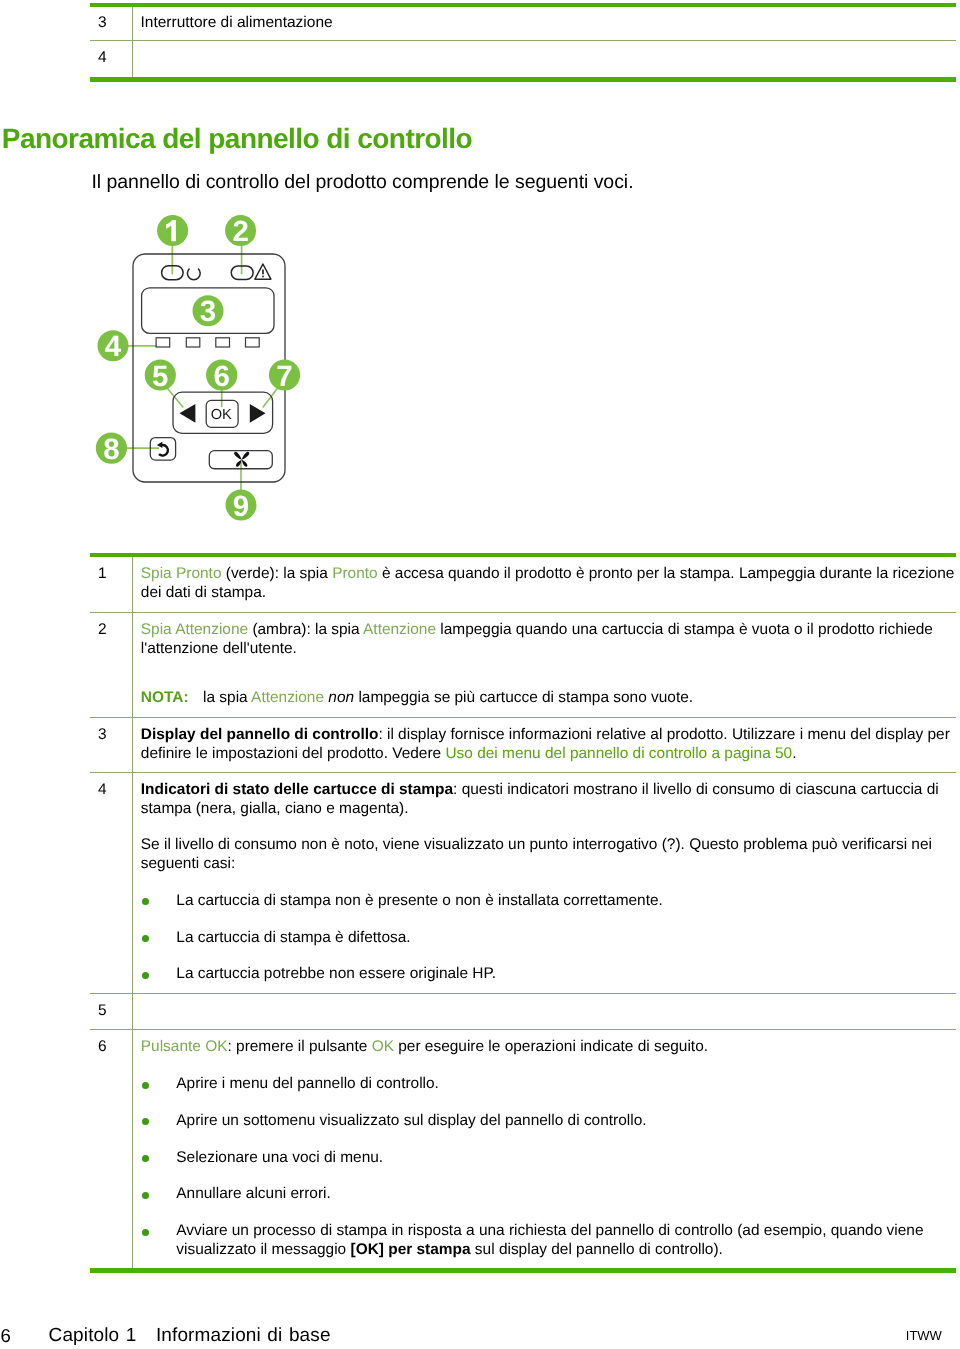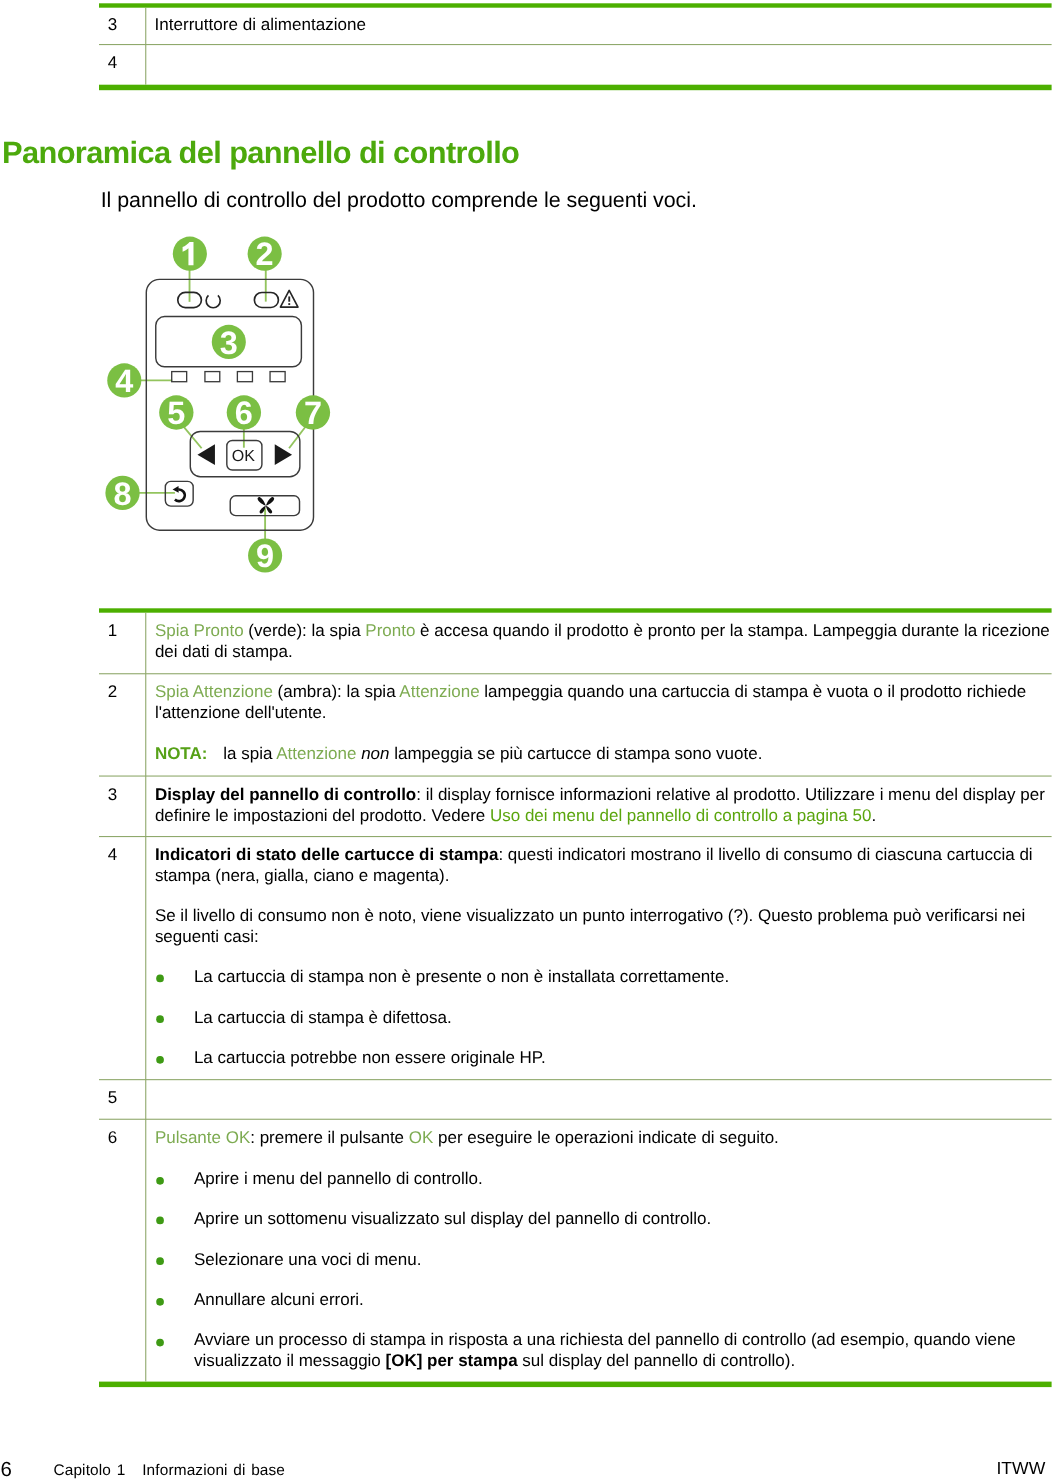--- a/index.html
+++ b/index.html
@@ -21,21 +21,21 @@
   
   #ttbl .tnum,#ttbl .tcell{font-size:15.5px;line-height:19px;}
   #ttbl .tcell{padding-left:9.5px;}
 
   
   #mtbl .tnum,#mtbl .tcell{font-size:15.45px;line-height:18.85px;}
   #mtbl .tcell{padding-left:9.8px;}
   .rw{padding:8.0px 0 8.7px 0;}
   .pp{margin:0;}
   .pp.sp{margin-top:17.2px;}
-  .note{margin-top:19px;}
+  .note{margin-top:31px;}
   .notegap{display:inline-block;width:14.5px;}
 
   .bul{display:flex;margin-top:17.9px;}
   .bul .dot{width:35.5px;flex:0 0 35.5px;text-align:left;padding-left:1.4px;box-sizing:border-box;
             line-height:18.85px;}
   .bul .dot i{display:inline-block;width:6.9px;height:7.1px;border-radius:50%;background:#3e9a14;
               vertical-align:baseline;position:relative;top:0.6px;}
   .bul .btxt{flex:1 1 auto;font-size:15.45px;line-height:18.85px;}
 
   
@@ -47,22 +47,22 @@
   .arw{position:relative;top:2.1px;margin:0 1.3px 0 3.5px;}
 
   h1.heading{position:absolute;left:1.8px;top:122.7px;margin:0;font-size:28px;font-weight:bold;
              color:#4ca90c;letter-spacing:-0.55px;line-height:32px;}
   p.intro{position:absolute;left:91.5px;top:171px;margin:0;font-size:19.5px;line-height:23px;
           letter-spacing:-0.05px;}
 
   .fig{position:absolute;left:90px;top:200px;}
 
   .fnum{position:absolute;left:0.4px;top:1325px;font-size:18.6px;line-height:22px;}
-  .fchap{position:absolute;left:48.6px;top:1325px;font-size:14px;line-height:22px;white-space:pre;word-spacing:1.1px;letter-spacing:0.12px;text-align:right;}
-  .fitww{position:absolute;left:905.8px;top:1325px;font-size:16px;line-height:22px;}
+  .fchap{position:absolute;left:48.6px;top:1325px;font-size:19px;line-height:22px;white-space:pre;word-spacing:1.1px;letter-spacing:0.12px;text-align:right;}
+  .fitww{position:absolute;left:905.8px;top:1325px;font-size:13px;line-height:22px;}
 </style>
 </head>
 <body>
 
 <div class="page">
 
   <div class="tbl" id="ttbl" style="top:2.5px;">
     <div class="topbar"></div>
     <div class="vline" style="left:41.5px;top:4.4px;bottom:4.4px;"></div>
     <div class="trow" style="padding:6.5px 0 8px 0;">

